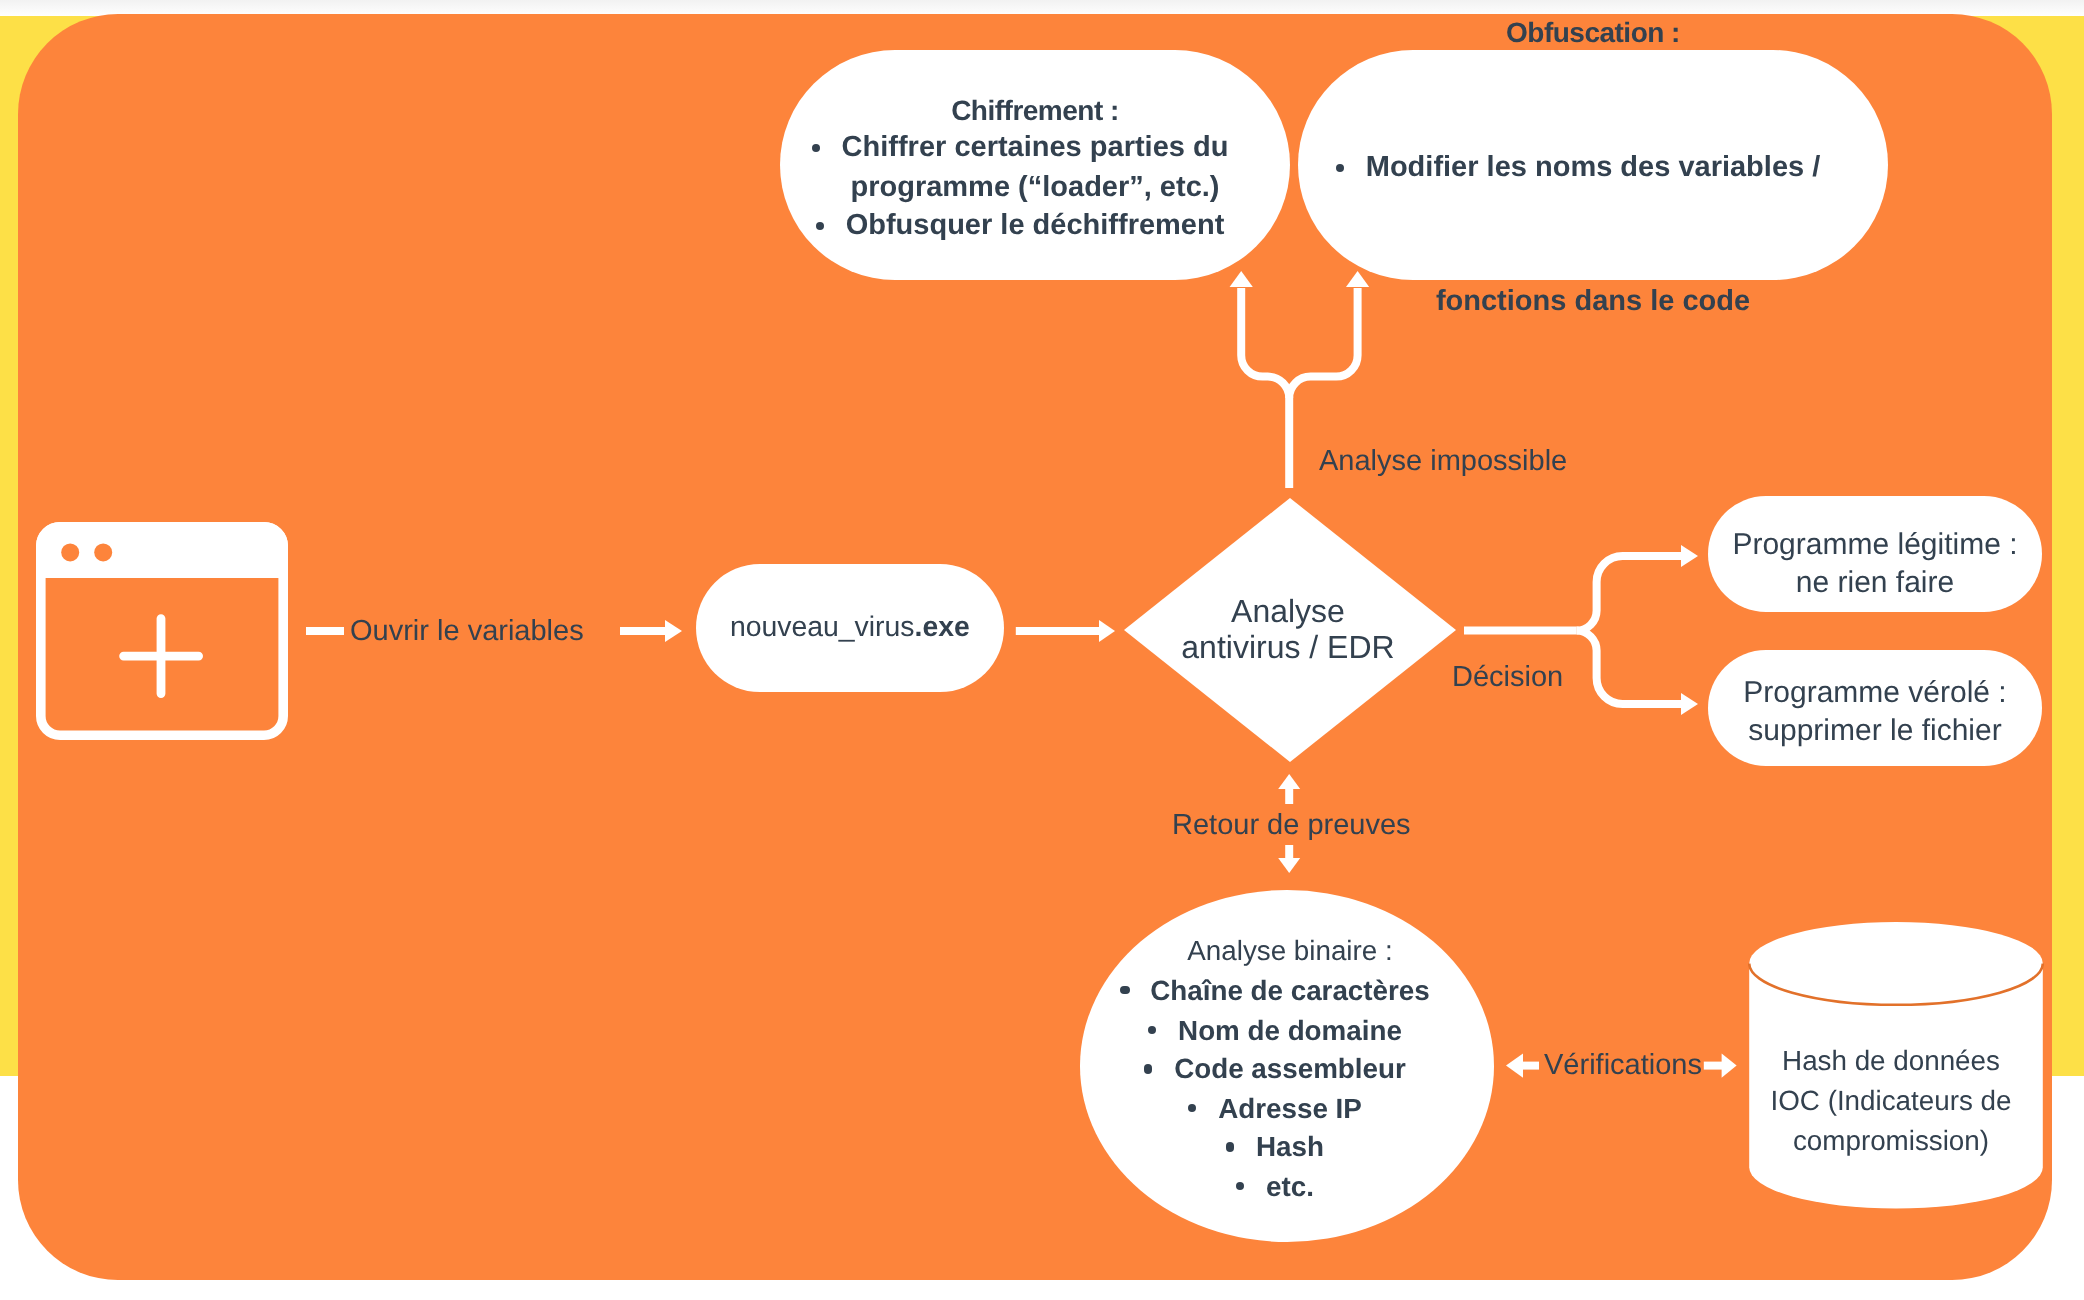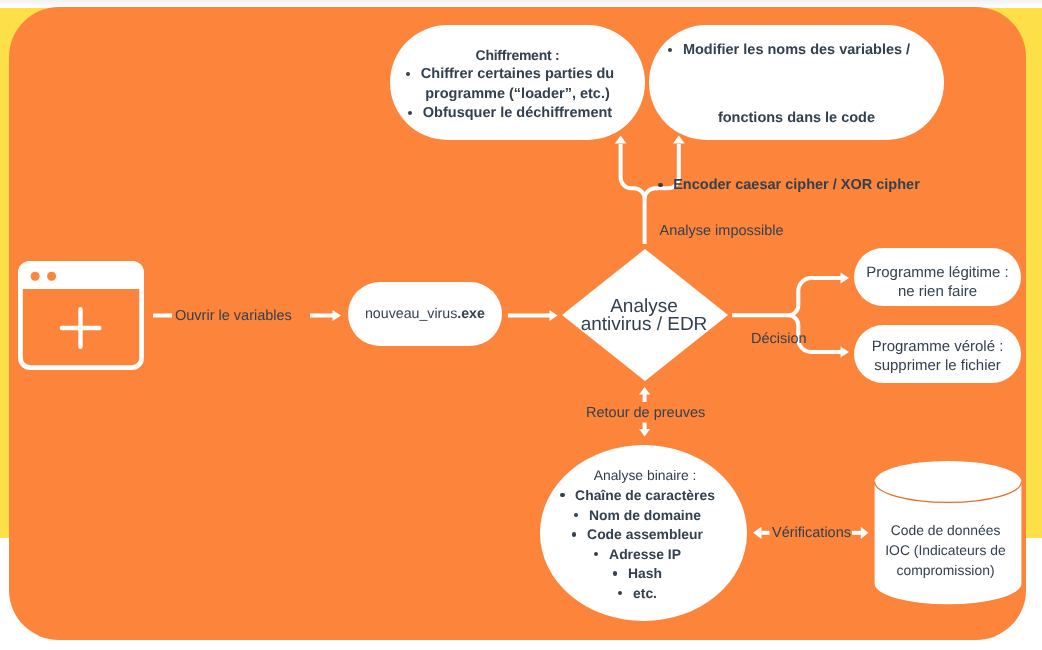--- a/index.html
+++ b/index.html
@@ -17,34 +17,34 @@
   #box-chiffrement{left:390px;top:25px;width:255px;height:115px;border-radius:58px;font-size:14.5px;line-height:19.4px;padding-top:4px;box-sizing:border-box;}
   #box-obfuscation{left:649px;top:25px;width:295px;height:115px;border-radius:58px;font-size:14.5px;line-height:19.4px;padding-top:4px;box-sizing:border-box;gap:48px;}
   .boxtitle{font-weight:bold;font-size:14px;letter-spacing:-0.25px;}
   .brow{white-space:nowrap;position:relative;font-weight:bold;}
   .dot{position:absolute;left:-15px;top:50%;width:4.4px;height:4.4px;margin-top:-2.8px;border-radius:50%;background:#33414F;}
 
   
   #icon-window{position:absolute;left:18.4px;top:260.5px;width:126px;height:109px;}
   #box-file{left:347.7px;top:282.4px;width:154.5px;height:64px;border-radius:32px;font-size:14.2px;}
   #diamond{position:absolute;left:562px;top:249px;width:166px;height:132px;}
-  #diamond .dtext{position:absolute;left:-1px;top:1px;width:166px;height:132px;display:flex;flex-direction:column;align-items:center;justify-content:center;color:#33414F;font-size:19px;line-height:18.5px;}
+  #diamond .dtext{position:absolute;left:-1px;top:1px;width:166px;height:132px;display:flex;flex-direction:column;align-items:center;justify-content:center;color:#33414F;font-size:16px;line-height:18.5px;}
   #box-legit{left:854px;top:248.4px;width:167px;height:57.4px;border-radius:29px;font-size:15px;line-height:19.1px;padding-top:10px;box-sizing:border-box;}
   #box-infected{left:854px;top:324.5px;width:167px;height:58px;border-radius:29px;font-size:15px;line-height:19.1px;padding-top:5px;box-sizing:border-box;}
 
   
   #ellipse-binary{left:540px;top:445px;width:207px;height:176px;border-radius:50%;font-size:13.9px;line-height:19.6px;padding-top:4px;padding-left:3px;box-sizing:border-box;}
 
   #cyl-db{position:absolute;left:873.5px;top:461px;width:148px;height:144px;}
   #cyl-db .ctext{position:absolute;left:-2px;top:46px;width:148px;height:88px;display:flex;flex-direction:column;align-items:center;justify-content:center;color:#33414F;font-size:13.9px;line-height:19.7px;}
 
   
   #lbl-open{left:175px;top:308px;font-size:14.5px;}
   #lbl-impossible{left:659.5px;top:223px;font-size:14.5px;}
-  #lbl-decision{left:726px;top:331px;font-size:14.5px;margin-left:25px;}
+  #lbl-decision{left:726px;top:331px;font-size:14.5px;}
   #lbl-evidence{left:586px;top:404.5px;font-size:14.5px;}
   #lbl-verif{left:772px;top:524.5px;font-size:14.5px;}
 </style>
 </head>
 <body>
 
 <div id="stage">
   <div id="topglow"></div>
   <div id="panel"></div>
 
@@ -96,21 +96,20 @@
     <div class="boxtitle">Chiffrement :</div>
     <div class="brow"><span class="dot"></span><span>Chiffrer certaines parties du</span></div>
     <div class="brow cont"><span>programme (“loader”, etc.)</span></div>
     <div class="brow"><span class="dot"></span><span>Obfusquer le déchiffrement</span></div>
   </div>
 
   <div class="node" id="box-obfuscation">
     <div class="boxtitle">Obfuscation :</div>
     <div class="brow"><span class="dot"></span><span>Modifier les noms des variables /</span></div>
     <div class="brow cont"><span>fonctions dans le code</span></div>
-    <div class="brow"><span class="dot"></span><span>Encoder caesar cipher / XOR cipher</span></div>
   </div>
 
   <div class="node" id="box-file">
     <div><span>nouveau_virus</span><b>.exe</b></div>
   </div>
 
   <div id="diamond">
     <svg viewBox="0 0 166 132" style="position:absolute;left:0;top:0;width:166px;height:132px;">
         <polygon points="83,0 166,66 83,132 0,66" fill="#FFFFFF"></polygon>
       </svg>
@@ -139,21 +138,21 @@
     <div class="brow"><span class="dot"></span><span>etc.</span></div>
   </div>
 
   <div id="cyl-db">
     <svg viewBox="0 0 148 144" style="position:absolute;left:0;top:0;width:148px;height:144px;">
       <path d="M0.6 20.7 V122.6 a73.4 20.7 0 0 0 146.8 0 V20.7 Z" fill="#FFFFFF"></path>
       <ellipse cx="74" cy="20.7" rx="73.4" ry="20.7" fill="#FFFFFF"></ellipse>
       <path d="M0.6 20.7 a73.4 20.7 0 0 0 146.8 0" fill="none" stroke="#E2712A" stroke-width="1.3"></path>
     </svg>
     <div class="ctext">
-      <div>Code de données</div>
+      <div>Hash de données</div>
       <div>IOC (Indicateurs de</div>
       <div>compromission)</div>
     </div>
   </div>
 
   <div class="lbl" id="lbl-open">Ouvrir le variables</div>
   <div class="lbl" id="lbl-impossible">Analyse impossible</div>
   <div class="lbl" id="lbl-decision">Décision</div>
   <div class="lbl" id="lbl-evidence">Retour de preuves</div>
   <div class="lbl" id="lbl-verif">Vérifications</div>

